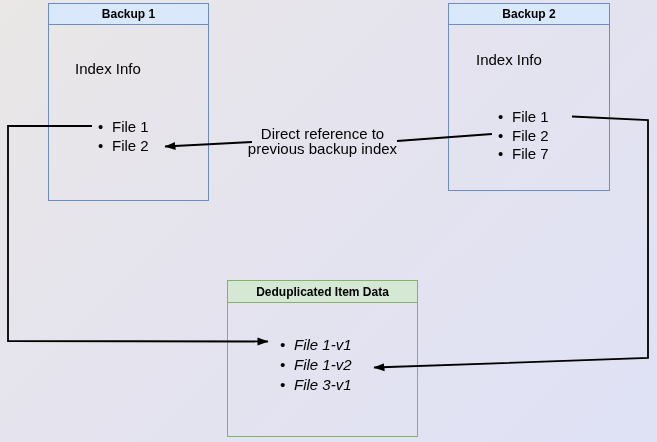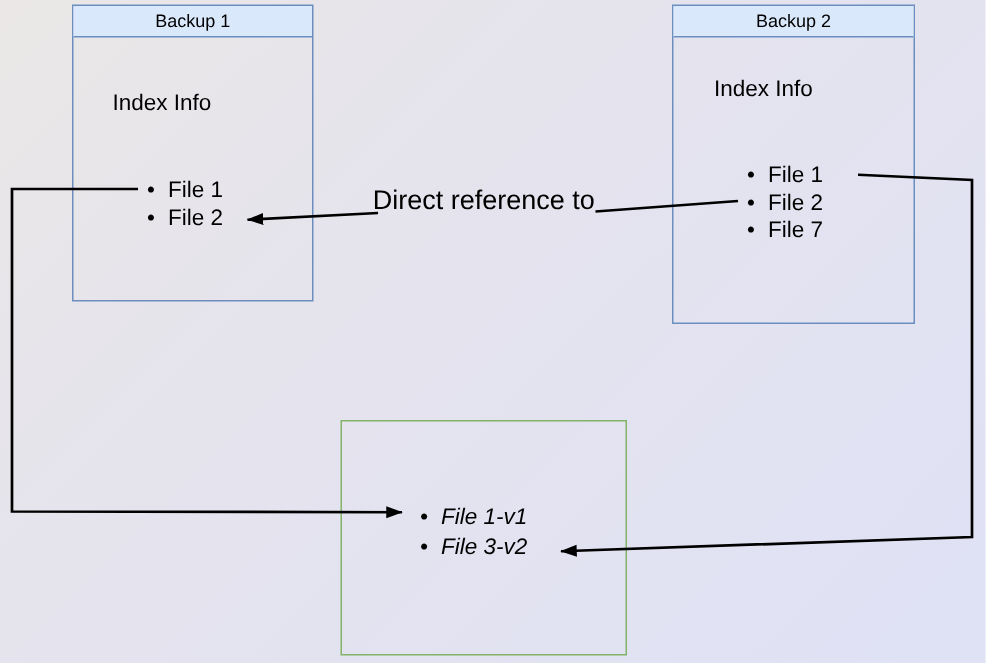--- a/index.html
+++ b/index.html
@@ -41,21 +41,21 @@
     z-index: 2;
   }
   .node.green { border-color: var(--green-border); }
   .hdr {
     box-sizing: border-box;
     height: 21px;
     display: flex;
     align-items: center;
     justify-content: center;
     font-size: 12px;
-    font-weight: normal;
+    font-weight: bold;
     background: var(--blue-fill);
     border-bottom: 1.5px solid var(--blue-border);
   }
   .node.green .hdr {
     height: 22px;
     background: var(--green-fill);
     border-bottom-color: var(--green-border);
   }
   .subtitle {
     position: absolute;
@@ -78,21 +78,21 @@
     left: 0;
     font-size: 15px;
   }
   .node.green ul.list { line-height: 20px; }
   .annotation {
     position: absolute;
     left: 235px;
     top: 126px;
     width: 175px;
     text-align: center;
-    font-size: 18px;
+    font-size: 15px;
     line-height: 15px;
     z-index: 4;
     white-space: nowrap;
   }
 </style>
 </head>
 <body>
 
 <div class="canvas">
 
@@ -112,36 +112,41 @@
     <div class="hdr">
       <span>Backup 1</span>
     </div>
     <div class="subtitle" style="left:26px; top:56px;">Index Info</div>
     <ul class="list" style="left:49px; top:114px;">
       <li>File 1</li>
       <li>File 2</li>
     </ul>
   </div>
 
-  <div class="node blue" style="left:448px; top:3px; width:162px; height:213px;">
+  <div class="node blue" style="left:448px; top:3px; width:162px; height:188px;">
     <div class="hdr">
       <span>Backup 2</span>
     </div>
     <div class="subtitle" style="left:27px; top:47px;">Index Info</div>
     <ul class="list" style="left:49px; top:104px;">
       <li>File 1</li>
       <li>File 2</li>
       <li>File 7</li>
     </ul>
   </div>
 
   <div class="node green" style="left:227px; top:280px; width:191px; height:157px;">
+    <div class="hdr">
+      <span>Deduplicated Item Data</span>
+    </div>
     <ul class="list" style="left:52px; top:54px;font-style:italic;">
       <li>File 1-v1</li>
-      <li>File 3-v2</li>
+      <li>File 1-v2</li>
+      <li>File 3-v1</li>
     </ul>
   </div>
 
   <div class="annotation">
     <div>Direct reference to</div>
+    <div>previous backup index</div>
   </div>
 
 </div>
 
 </body></html>

